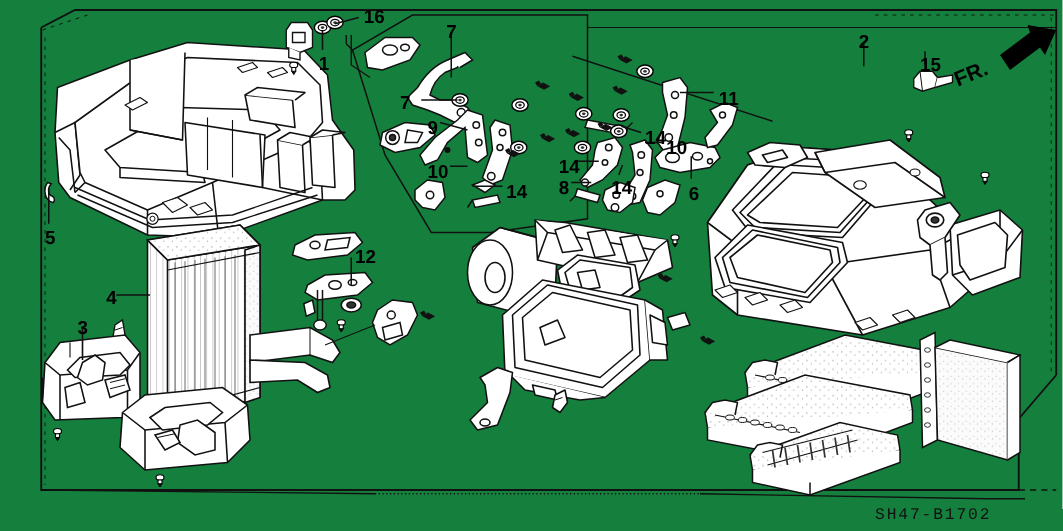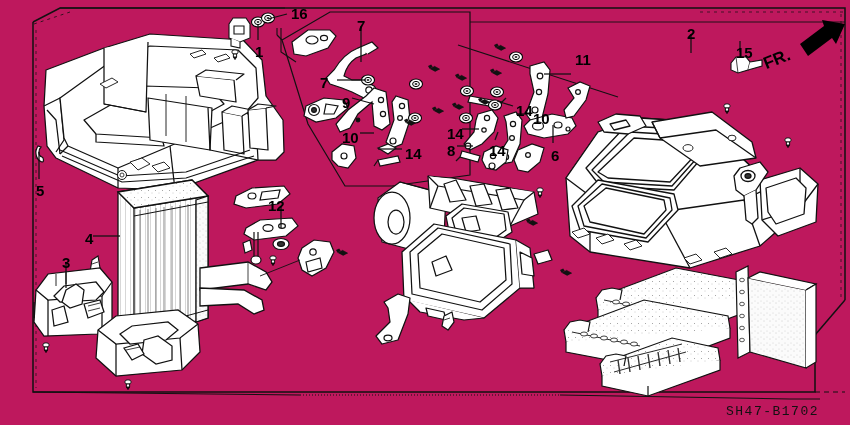--- a/index.html
+++ b/index.html
@@ -8,21 +8,21 @@
     padding: 0;
     background: #ffffff;
   }
   body {
     font-family: "Liberation Sans", sans-serif;
   }
   #diagram-root {
     position: relative;
     width: 850px;
     height: 425px;
-    background: #be185d;
+    background: #15803d;
     overflow: hidden;
     text-decoration: underline;
   }
   #diagram-svg {
     position: absolute;
     left: 0;
     top: 0;
     width: 850px;
     height: 425px;
     display: block;
@@ -578,34 +578,34 @@
   </svg>
 
   <div id="callout-labels">
       <div class="lbl" style="left: 291px; top: 6px;">16</div>
       <div class="lbl" style="left: 255px; top: 44px;">1</div>
       <div class="lbl" style="left: 357px; top: 18px;">7</div>
       <div class="lbl" style="left: 320px; top: 75px;">7</div>
       <div class="lbl" style="left: 342px; top: 95px;">9</div>
       <div class="lbl" style="left: 342px; top: 130px;">10</div>
       <div class="lbl" style="left: 405px; top: 146px;">14</div>
-      <div class="lbl" style="left: 575px; top: 52px; text-align: center;">11</div>
+      <div class="lbl" style="left: 575px; top: 72px; text-align: center;">11</div>
       <div class="lbl" style="left: 516px; top: 103px;">14</div>
       <div class="lbl" style="left: 447px; top: 126px;">14</div>
       <div class="lbl" style="left: 447px; top: 143px;">8</div>
       <div class="lbl" style="left: 489px; top: 143px;">14</div>
       <div class="lbl" style="left: 533px; top: 111px;">10</div>
       <div class="lbl" style="left: 551px; top: 148px;">6</div>
       <div class="lbl" style="left: 687px; top: 26px;">2</div>
       <div class="lbl" style="left: 736px; top: 45px;">15</div>
       <div class="lbl" style="left: 36px; top: 183px;">5</div>
-      <div class="lbl" style="left: 268px; top: 198px;">12</div>
+      <div class="lbl" style="left: 284px; top: 198px;">12</div>
       <div class="lbl" style="left: 85px; top: 231px;">4</div>
       <div class="lbl" style="left: 62px; top: 255px;">3</div>
     </div>
 
   <div class="fr-wrap" style="left:768px; top:54px;">
     <span class="fr-text">FR.</span>
   </div>
 
-  <div class="partnum" style="left:726px; top:404px;">SH47-B1702</div>
+  <div class="partnum" style="left:700px; top:404px;">SH47-B1702</div>
 
 </div>
 
 </body></html>

